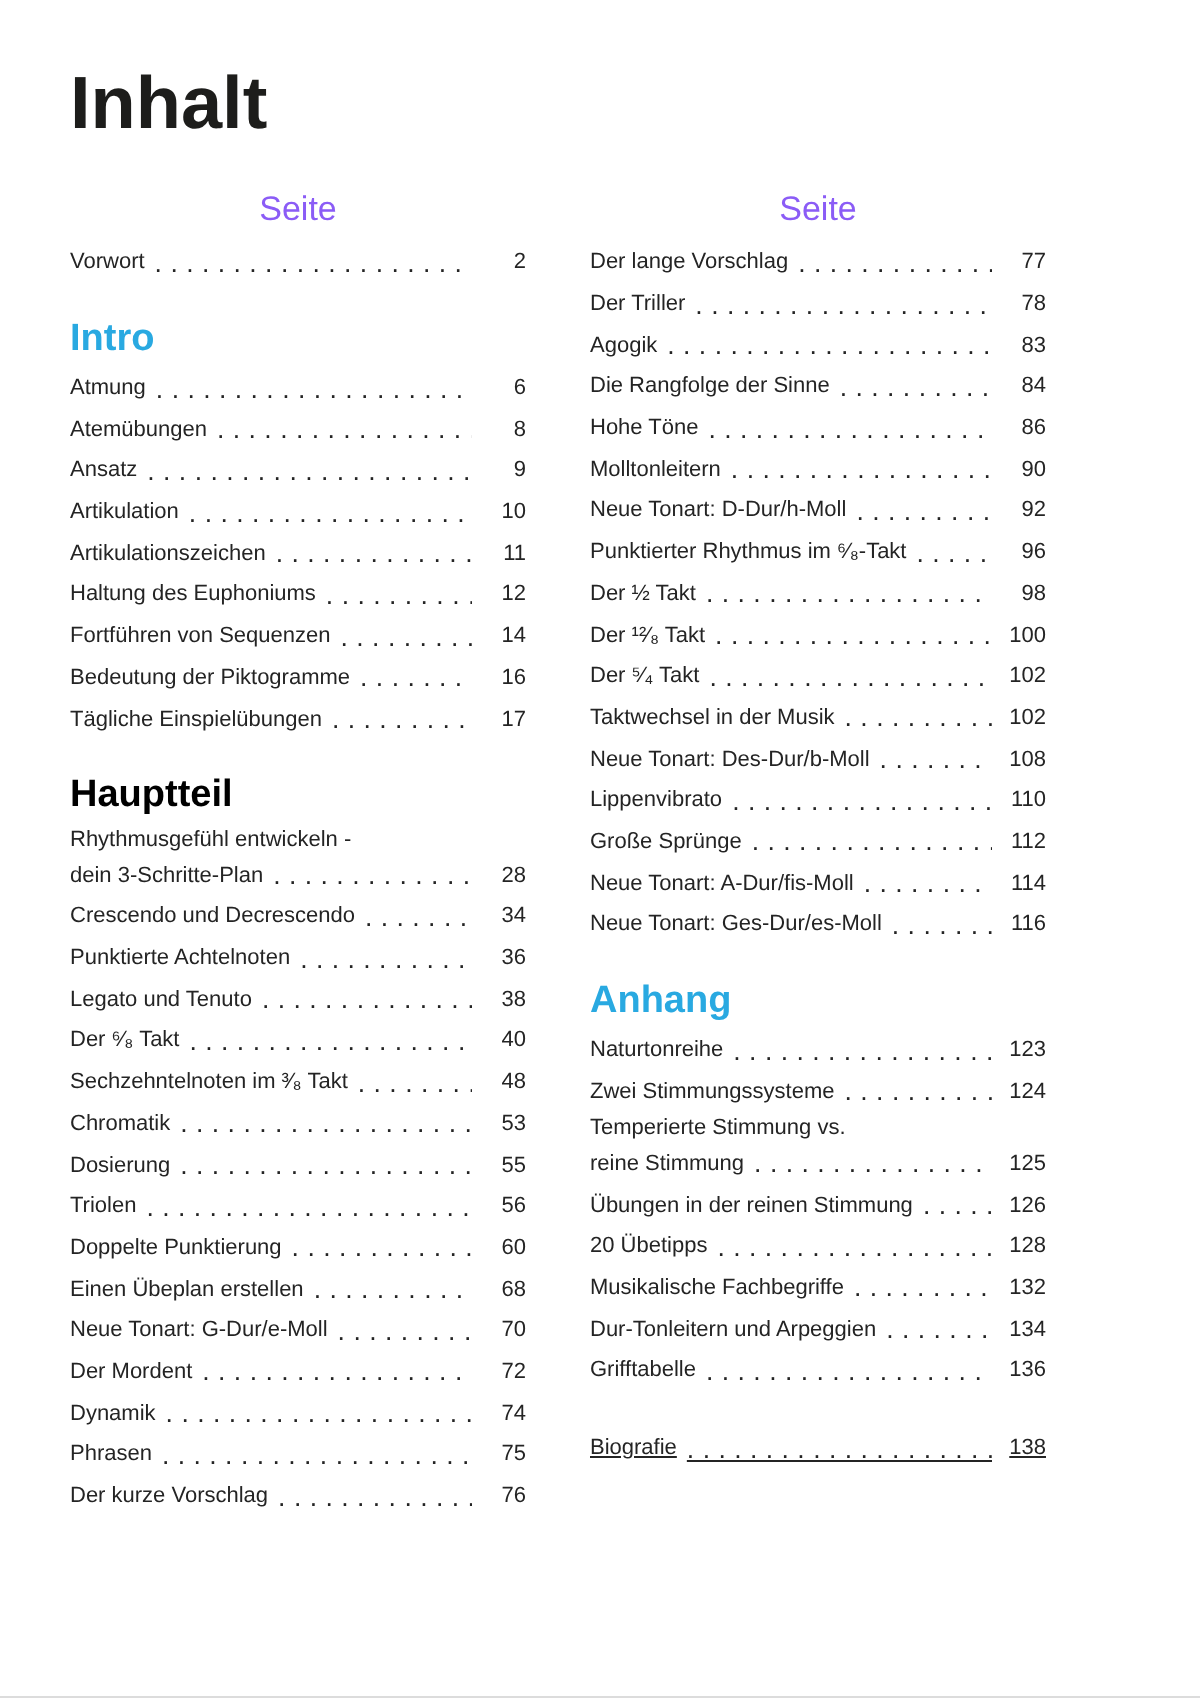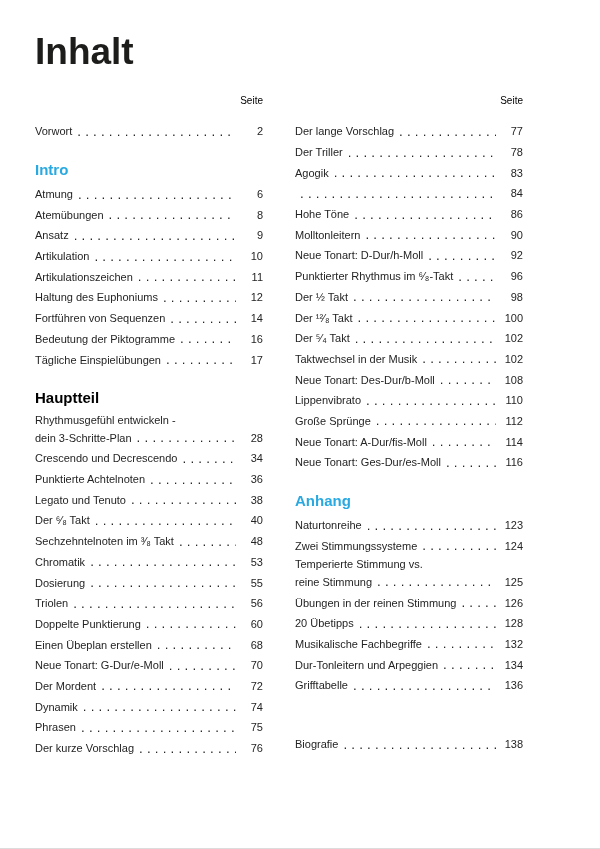--- a/index.html
+++ b/index.html
@@ -11,27 +11,27 @@
   .page::after{ content:""; position:absolute; left:0; right:0; bottom:0; height:1px; background:#dcdcdc; }
   .title {
     position:absolute; left:35px; top:31px;
     font-size:37px; font-weight:600; color:#1d1d1b; letter-spacing:0;
   }
   .col { position:absolute; top:90px; width:228px; }
   .col1 { left:35px; }
   .col2 { left:295px; }
   .seite {
     box-sizing:border-box; height:31px; padding-top:5px;
-    text-align:right; font-size:10px; color:#000000;
+    text-align:center; font-size:17px; color:#8b5cf6;
   }
   .heading {
     height:21px; line-height:21px; margin-top:17px; margin-bottom:4px;
-    font-size:15px; font-weight:700;
-  }
-  .block.gap { margin-top:38px; }
+    font-size:19px; font-weight:700;
+  }
+  .block.gap { margin-top:18px;text-decoration:underline; }
   .row { display:flex; align-items:center; height:20.7px; font-size:11px; }
   .row.wrap-first { height:15.5px; }
   .lbl { white-space:nowrap; }
   .leader {
     flex:1 1 auto; overflow:hidden; white-space:nowrap;
     margin-left:5px; margin-right:3px; min-width:8px;
   }
   .leader::after {
     content:"...................................................................";
     letter-spacing:4.2px; font-size:13.3px; color:#242424;
@@ -200,20 +200,21 @@
             <span class="lbl">Der Triller</span>
             <span class="leader"></span>
             <span class="pg">78</span>
           </div>
           <div class="row">
             <span class="lbl">Agogik</span>
             <span class="leader"></span>
             <span class="pg">83</span>
           </div>
           <div class="row">
+            <span class="lbl">Die Rangfolge der Sinne</span>
             <span class="leader"></span>
             <span class="pg">84</span>
           </div>
           <div class="row">
             <span class="lbl">Hohe Töne</span>
             <span class="leader"></span>
             <span class="pg">86</span>
           </div>
           <div class="row">
             <span class="lbl">Molltonleitern</span>

